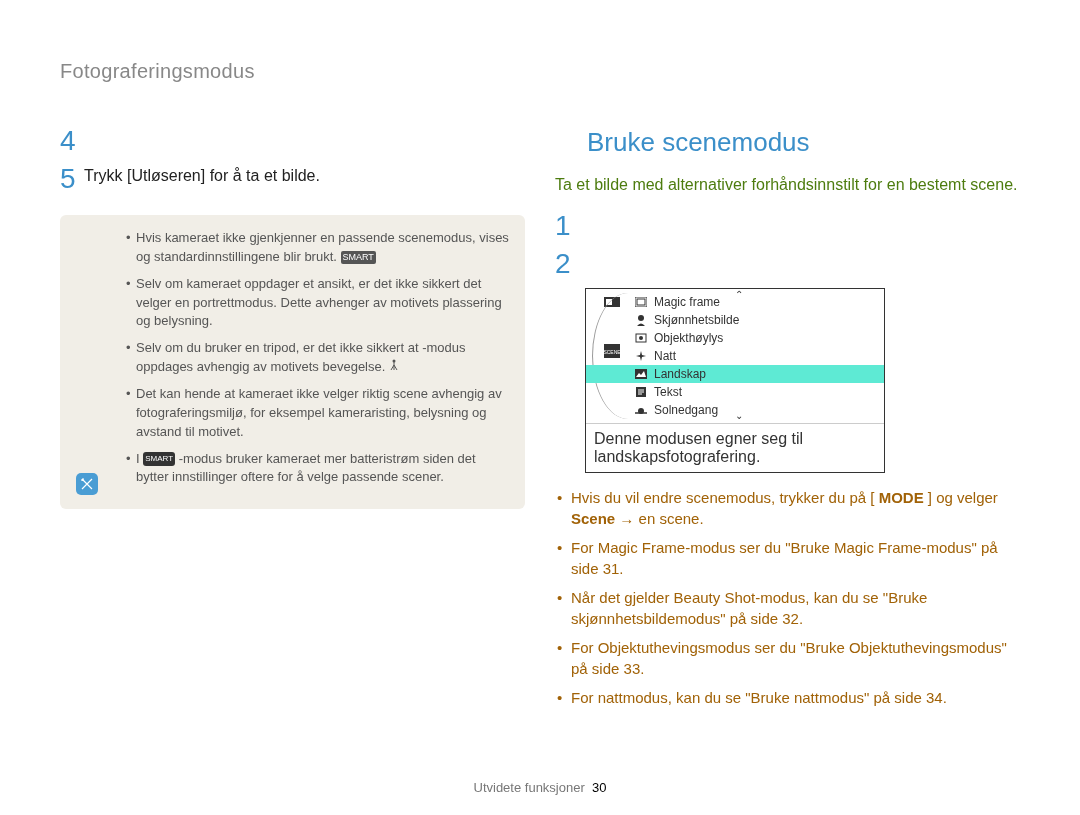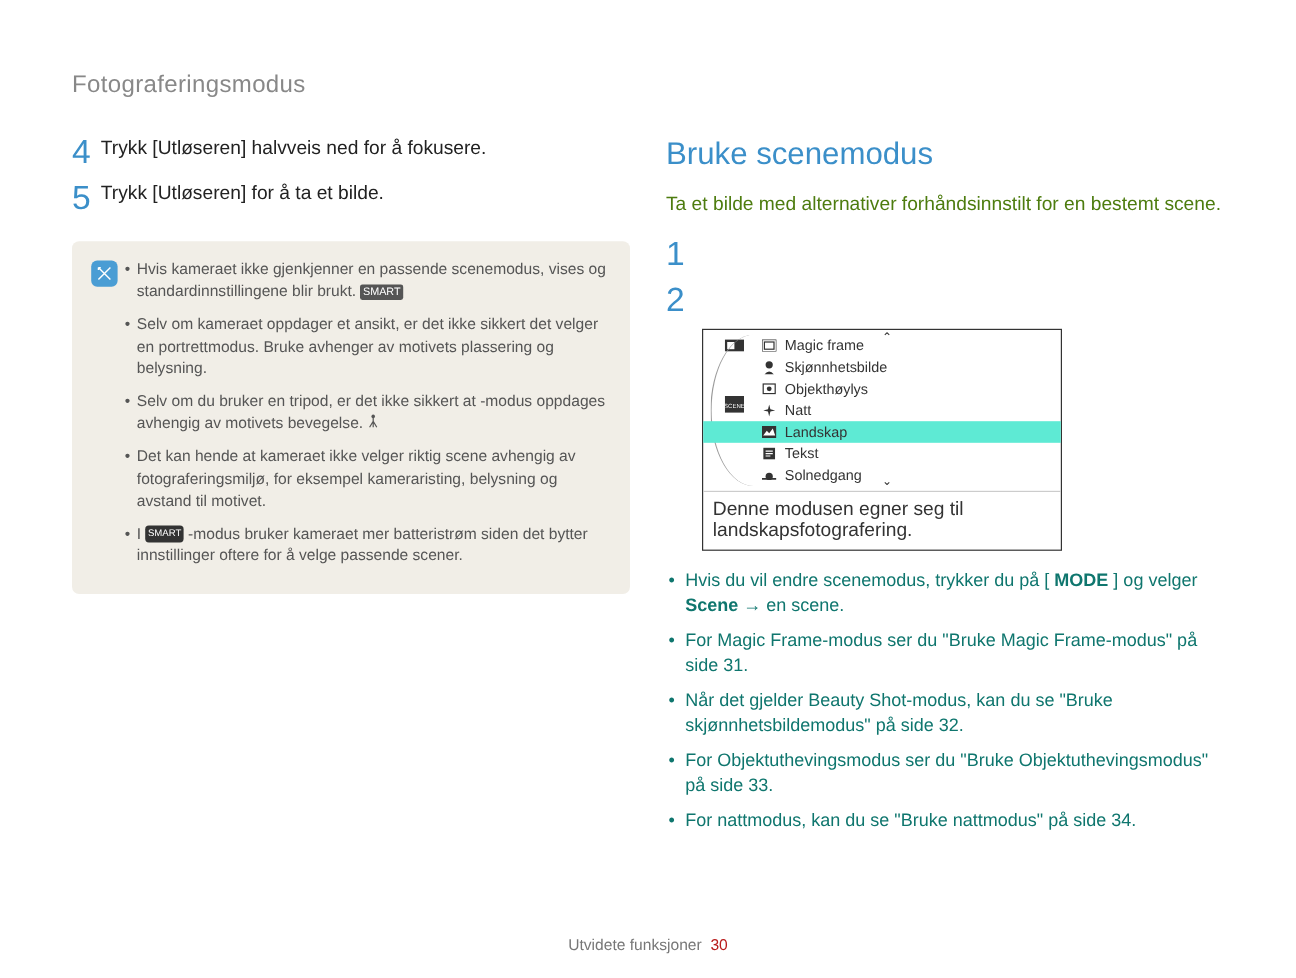--- a/index.html
+++ b/index.html
@@ -15,21 +15,21 @@
       position: relative;
       color: #333;
     }
     .page {
       padding: 60px 60px 0 60px;
     }
     .header-title {
       font-size: 20px;
       font-weight: 300;
       color: #888;
-      margin-bottom: 30px;
+      margin-bottom: 44px;
       letter-spacing: 0.3px;
     }
     .two-col {
       display: flex;
       gap: 30px;
     }
     .col {
       flex: 1;
     }
     
@@ -51,21 +51,22 @@
       line-height: 1.4;
       color: #222;
     }
     
     .note-box {
       background: #f1eee7;
       border-radius: 6px;
       margin-top: 22px;
       padding: 14px 16px 14px 16px;
       display: flex;
-      gap: 6px;
+      gap: 28px;
+      align-items: flex-end;
     }
     .note-icon {
       width: 22px;
       height: 22px;
       border-radius: 5px;
       background: #4a9dd4;
       color: #fff;
       display: flex;
       align-items: center;
       justify-content: center;
@@ -93,20 +94,21 @@
     .inline-icon {
       display: inline-block;
       vertical-align: middle;
     }
     
     .section-title {
       color: #3b8fc9;
       font-size: 26px;
       font-weight: 400;
       margin-bottom: 18px;
+      margin-left: 32px;
     }
     .intro-line {
       font-size: 16px;
       color: #4d7c0f;
       margin-bottom: 18px;
     }
     .mode-btn {
       font-weight: bold;
       font-family: Arial, sans-serif;
       font-size: 15px;
@@ -176,74 +178,73 @@
     .chevron-down { bottom: 2px; }
     
     .bullets {
       list-style: none;
       margin-top: 6px;
     }
     .bullets li {
       position: relative;
       padding-left: 16px;
       font-size: 15px;
-      color: #0f766e;
+      color: #a16207;
       line-height: 1.4;
       margin-bottom: 8px;
     }
     .bullets li::before {
       content: "•";
       position: absolute;
       left: 2px;
       top: 0;
     }
     .footer {
       position: absolute;
       bottom: 20px;
       left: 0;
       right: 0;
       text-align: center;
       font-size: 13px;
       color: #777;
     }
     .footer .pnum {
-      color: #b91c1c;
+      color: #000000;
     }
   </style>
 </head>
 <body>
 
 <div class="page">
   <div class="header-title">Fotograferingsmodus</div>
 
   <div class="two-col">
 
     <div class="col">
       <div class="step-row">
         <div class="step-num">4</div>
-        <div class="step-text">Trykk [Utløseren] halvveis ned for å fokusere.</div>
       </div>
       <div class="step-row">
         <div class="step-num">5</div>
         <div class="step-text">Trykk [Utløseren] for å ta et bilde.</div>
       </div>
 
       <div class="note-box">
         <div class="note-icon">
           <svg width="12" height="12" viewBox="0 0 12 12">
               <path d="M1 1 L11 11 M1 11 L11 1 M1 1 L3 1 M1 1 L1 3" stroke="#fff" stroke-width="1.2" fill="none"></path>
               <rect x="0.5" y="0.5" width="11" height="11" fill="none" stroke="none"></rect>
             </svg>
         </div>
         <ul class="note-list">
           <li>
             <span>Hvis kameraet ikke gjenkjenner en passende scenemodus, vises  og standardinnstillingene blir brukt.</span>
             <span class="inline-icon" style="font-size:9px; background:#555; color:#fff; padding:0 2px; border-radius:2px; vertical-align:middle;">SMART</span>
           </li>
-          <li>Selv om kameraet oppdager et ansikt, er det ikke sikkert det velger en portrettmodus. Bruke avhenger av motivets plassering og belysning.</li>
+          <li>Selv om kameraet oppdager et ansikt, er det ikke sikkert det velger en portrettmodus. Dette avhenger av motivets plassering og belysning.</li>
           <li>
             <span>Selv om du bruker en tripod, er det ikke sikkert at  -modus oppdages avhengig av motivets bevegelse.</span>
             <span class="inline-icon">
               <svg width="10" height="12" viewBox="0 0 10 12">
                   <circle cx="5" cy="2" r="1.5" fill="#555"></circle>
                   <path d="M5 3 L5 6 M5 6 L2 11 M5 6 L8 11 M5 6 L5 11" stroke="#555" stroke-width="1"></path>
                 </svg>
             </span>
           </li>
           <li>Det kan hende at kameraet ikke velger riktig scene avhengig av fotograferingsmiljø, for eksempel kameraristing, belysning og avstand til motivet.</li>

